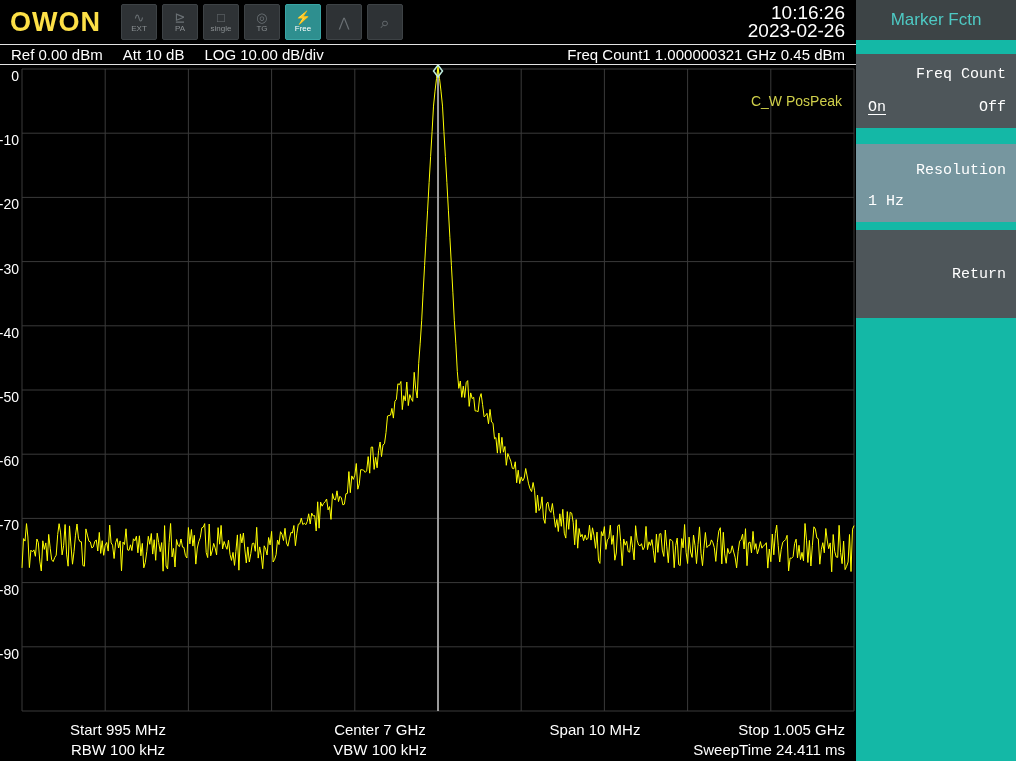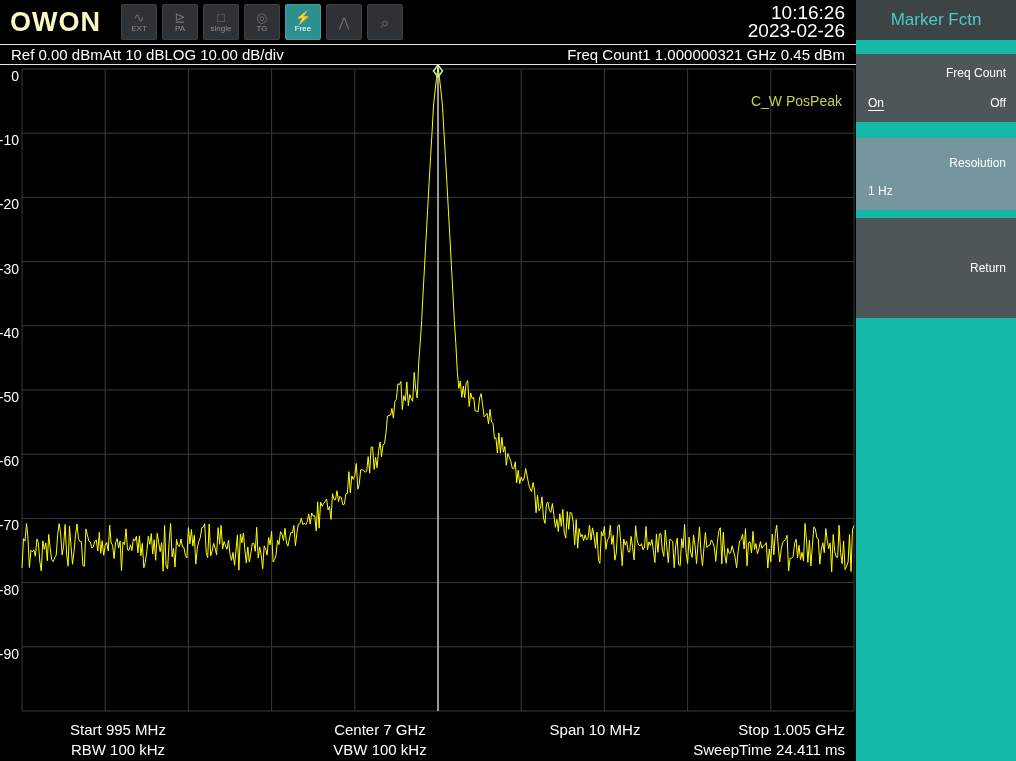--- a/index.html
+++ b/index.html
@@ -6,64 +6,64 @@
   html,body { width:1016px; height:761px; background:#000; overflow:hidden;
               font-family:"Liberation Sans", sans-serif; color:#fff; }
 
   .main { position:absolute; left:0; top:0; width:856px; height:761px; }
   .sidebar { position:absolute; left:856px; top:0; width:160px; height:761px; background:#14b8a6; }
 
   
   .topbar { position:relative; height:45px; border-bottom:1px solid #e2e2e2;
             display:flex; align-items:center; }
   .logo { margin-left:10px; font-size:27px; font-weight:800; letter-spacing:1px;
-          color:#fef9c3; width:105px; }
+          color:#fde047; width:105px; }
   .tiles { display:flex; gap:5px; margin-left:6px; }
   .tile { width:36px; height:36px; background:#2e3235; border:1px solid #3d4245;
           border-radius:2px; display:flex; flex-direction:column; align-items:center;
           justify-content:center; }
   .tile .glyph { font-size:13px; line-height:13px; color:#6a7074; }
   .tile .tlabel { font-size:8px; line-height:10px; color:#8a8f92; }
   .tile.active { background:#2e8f8f; border-color:#3aa5a5; }
   .tile.active .glyph { color:#ffef7a; }
   .tile.active .tlabel { color:#fff; }
   .clock { position:absolute; right:11px; top:4px; text-align:right;
            font-size:19px; line-height:18px; color:#fff; }
 
   
   .statusrow { height:20px; border-bottom:1px solid #e2e2e2; display:flex;
                align-items:center; justify-content:space-between;
                padding:0 11px; font-size:15px; }
-  .statusrow .left { display:flex; }
+  .statusrow .left { display:flex; gap:20px; }
 
   
   .plotwrap { position:relative; width:856px; height:652px; background:#000; }
   .plotwrap svg { position:absolute; left:0; top:0; }
   .trace-label { position:absolute; right:14px; top:28px; font-size:14px; color:#cfcf4a; }
 
   
   .footer { height:43px; padding-top:3px; }
   .frow { display:grid; grid-template-columns:220px 320px 110px 206px;
           font-size:15px; line-height:20px; }
   .frow .c1 { padding-left:16px; text-align:center; }
   .frow .c2 { text-align:center; }
   .frow .c3 { text-align:center; }
   .frow .c4 { text-align:right; padding-right:11px; }
 
   
   .sb-header { height:40px; background:#3d4446; color:#4ecac4; font-size:17px;
                display:flex; align-items:center; justify-content:center; }
   .sb-btn { background:#4e565a; margin-top:14px; padding:12px 10px 12px 12px;
-            font-size:12px; }
+            font-size:15px;font-family:Liberation Mono, monospace; }
   .sb-btn .blabel { text-align:right; }
   .sb-options { display:flex; justify-content:space-between; margin-top:16px; }
   .sb-options .on { text-decoration:underline; text-underline-offset:3px; }
   .sb-btn.highlight { background:#76969f; margin-top:16px; padding-top:18px; }
   .sb-btn.highlight .bvalue { margin-top:14px; }
-  .sb-btn.return { margin-top:8px; height:100px; display:flex; align-items:center;
+  .sb-btn.return { margin-top:8px; height:88px; display:flex; align-items:center;
                    justify-content:flex-end; padding:0 10px; }
 </style>
 </head>
 <body>
 
 <div class="main">
 
   <div class="topbar">
     <div class="logo">OWON</div>
 

